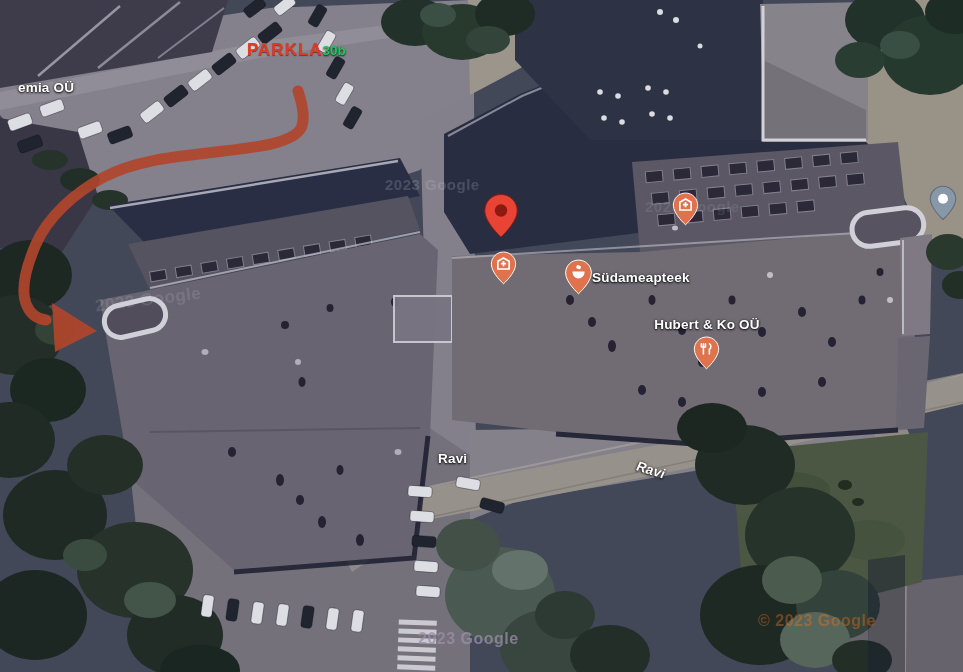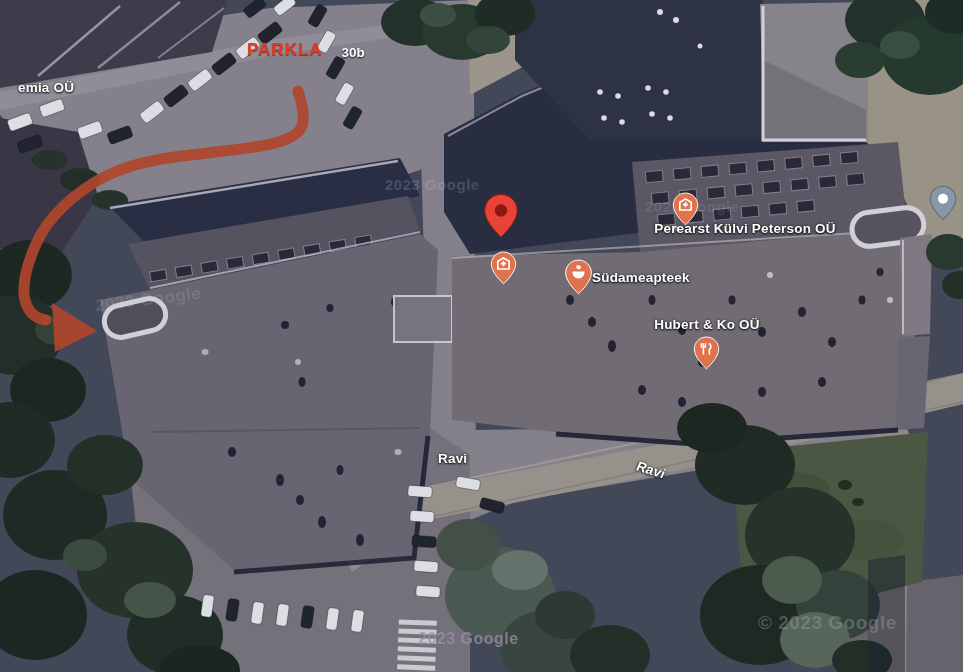--- a/index.html
+++ b/index.html
@@ -16,29 +16,29 @@
   .centered{transform:translateX(-50%);}
   .ravi-rot{transform:rotate(18deg) skewX(-6deg); transform-origin:left center; font-weight:bold;}
   .wm{
     position:absolute; color:#c9cede; font-weight:bold; white-space:nowrap;
     pointer-events:none; letter-spacing:.5px;
   }
   .wm1{left:385px; top:176px; font-size:15px; opacity:.20;}
   .wm2{left:95px; top:290px; font-size:17px; opacity:.16; transform:rotate(-7deg);}
   .wm3{left:645px; top:198px; font-size:15px; opacity:.13;}
   .wm4{left:418px; top:630px; font-size:16px; color:#9b8fa8; opacity:.75;}
-  .wm5{left:758px; top:612px; font-size:19px; color:#a3a3a3; opacity:.38;}
+  .wm5{left:758px; top:612px; font-size:16px; color:#f97316; opacity:.38;}
   .pin{position:absolute;}
   .pin svg{display:block;}
-  .parkla-wrap{position:absolute; left:247px; top:40px; display:flex; align-items:flex-end; gap:19px;}
+  .parkla-wrap{position:absolute; left:247px; top:40px; display:flex; align-items:center; gap:0;}
   .parkla-text{
     color:var(--parkla-red,#e03a22); font-size:17px; font-weight:bold; letter-spacing:1px;
     text-shadow:0 1px 1px rgba(60,0,0,.55);
   }
-  .parkla-num{color:#ffffff; font-size:13.5px; font-weight:bold; text-shadow:0 1px 2px rgba(0,0,0,.9);}
+  .parkla-num{color:#22c55e; font-size:13.5px; font-weight:bold; text-shadow:0 1px 2px rgba(0,0,0,.9);}
   .lbl-perearst{left:745px; top:221px;}
   .lbl-sudame{left:592px; top:270px;text-align:right;}
   .lbl-hubert{left:707px; top:317px;}
   .lbl-emia{left:18px; top:80px;}
   .lbl-ravi1{left:438px; top:451px; font-weight:bold;}
   .lbl-ravi2{left:637px; top:458px;}
 </style>
 </head>
 <body>
 
@@ -361,21 +361,20 @@
 
   <div class="pin" style="left:672px; top:192px;">
     <svg width="27" height="34" viewBox="0 0 26 33">
       <path d="M13 1 C6.4 1 1.2 6.2 1.2 12.8 c0 8.6 11.8 19 11.8 19 s11.8 -10.4 11.8 -19 C24.8 6.2 19.6 1 13 1 z" fill="var(--pin-orange,#df734d)" stroke="#ffffff" stroke-width=".9"></path>
       <g stroke="#fff" fill="none" stroke-width="1.6">
         <path d="M7.5 17.5 v-7.5 l5.5 -3.2 l5.5 3.2 V17.5 z"></path>
         <path d="M13 9.8 v5 M10.5 12.3 h5"></path>
       </g>
     </svg>
   </div>
-  <div class="map-label centered lbl-perearst">Perearst Külvi Peterson OÜ</div>
 
   <div class="pin" style="left:490px; top:251px;">
     <svg width="27" height="34" viewBox="0 0 26 33">
       <path d="M13 1 C6.4 1 1.2 6.2 1.2 12.8 c0 8.6 11.8 19 11.8 19 s11.8 -10.4 11.8 -19 C24.8 6.2 19.6 1 13 1 z" fill="var(--pin-orange,#df734d)" stroke="#ffffff" stroke-width=".9"></path>
       <g stroke="#fff" fill="none" stroke-width="1.6">
         <path d="M7.5 17.5 v-7.5 l5.5 -3.2 l5.5 3.2 V17.5 z"></path>
         <path d="M13 9.8 v5 M10.5 12.3 h5"></path>
       </g>
     </svg>
   </div>

